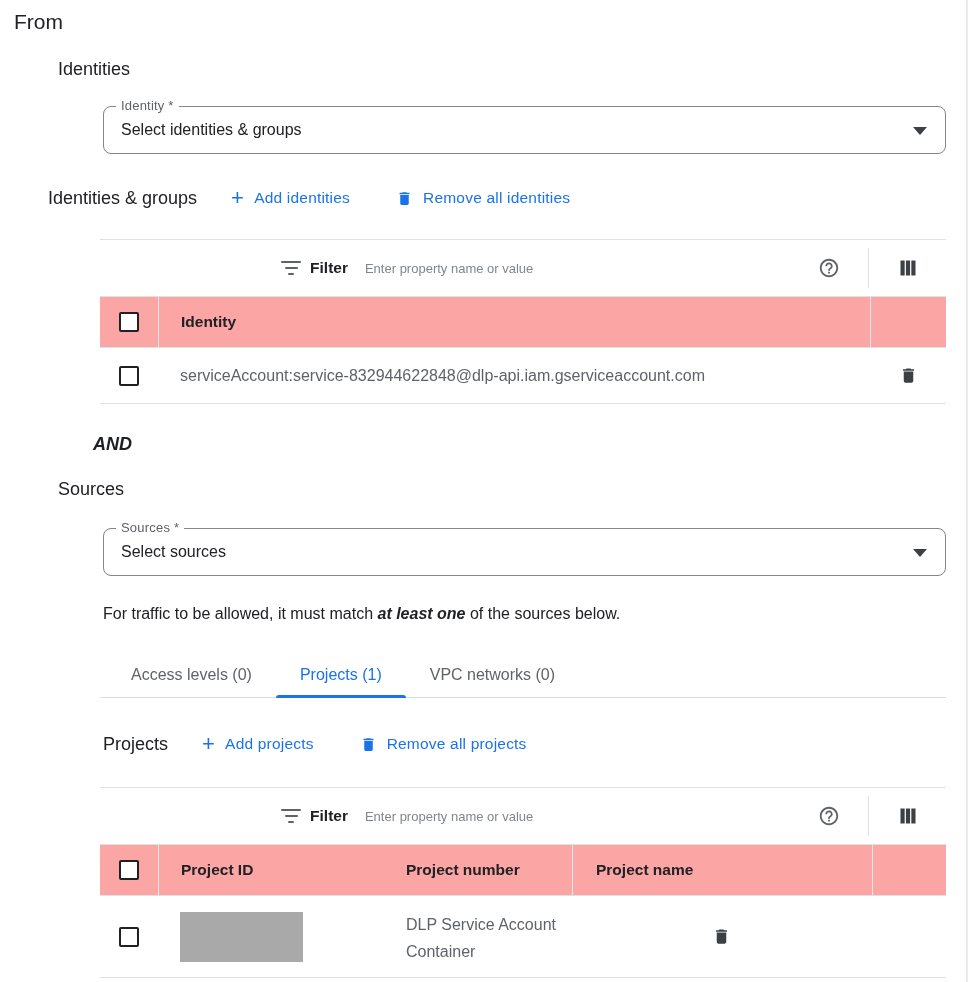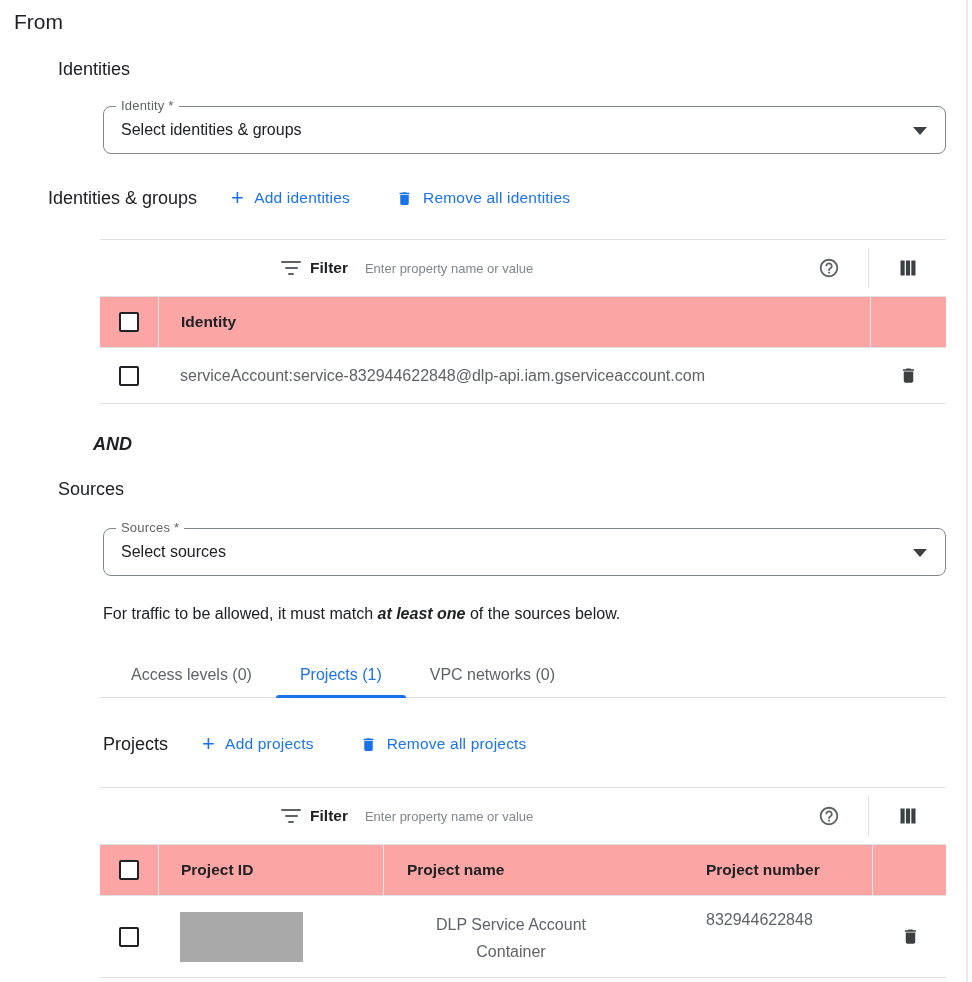--- a/index.html
+++ b/index.html
@@ -79,21 +79,21 @@
   .col-identity-c { flex:1; padding-left:22px; }
   .action-col { width:76px; flex:none; display:flex; align-items:center; justify-content:center; }
   .row-projects .action-col { height:82px; }
   .trash-btn { background:none; border:none; cursor:pointer; padding:0; width:20px; height:22px; }
 
   .col-pid-h  { width:225px; flex:none; padding-left:22px; }
   .col-pname-h{ width:300px; flex:none; padding-left:23px; }
   .col-pnum-h { width:189px; flex:none; padding-left:23px; }
   .col-pid-c  { width:225px; flex:none; padding:16px 0 0 22px; }
   .col-pname-c{ width:300px; flex:none; padding:15px 0 0 23px; line-height:27px; }
-  .col-pname-c .cell-text { display:inline-block; max-width:210px;text-align:center; }
+  .col-pname-c .cell-text { display:inline-block; max-width:210px; }
   .col-pnum-c { width:189px; flex:none; padding:15px 0 0 23px; }
   .redacted { width:123px; height:50px; background:#a9a9a9; }
 
   .traffic-note { margin:27px 0 0 103px; font-size:16px; line-height:22px; color:#202124; }
   .traffic-note .em { font-weight:700; font-style:italic; }
 
   .tabs { margin-left:100px; width:846px; margin-top:30px; display:flex; border-bottom:1px solid #dadce0; padding-left:7px; }
   .tab { position:relative; height:42px; line-height:40px; padding:0 24px; font-size:16px; font-weight:500; color:#5f6368; cursor:pointer; white-space:nowrap; }
   .tab.active { color:#1a73e8; }
   .tab-underline { position:absolute; left:0; right:0; bottom:-1px; height:3px; background:#1a73e8; border-radius:3px 3px 0 0; }
@@ -234,36 +234,33 @@
               <rect x="16" y="3" width="5" height="18"></rect>
             </g>
           </svg>
       </span>
     </div>
     <div class="header-row">
       <span class="cb-cell">
           <span class="checkbox"></span>
         </span>
       <span class="cell col-pid-h vline">Project ID</span>
+      <span class="cell col-pnum-h">Project number</span>
       <span class="cell col-pname-h vline">Project name</span>
-      <span class="cell col-pnum-h">Project number</span>
       <span class="action-col vline"></span>
     </div>
     <div class="data-row row-projects">
       <span class="cb-cell">
           <span class="checkbox"></span>
         </span>
       <span class="col-pid-c">
         <span class="redacted" style="display:block;"></span>
       </span>
       <span class="col-pname-c">
         <span class="cell-text">DLP Service Account Container</span>
-      </span>
-      <span class="col-pnum-c">
-        <span class="cell-text">832944622848</span>
       </span>
       <span class="action-col">
         <button class="trash-btn">
           <svg width="19" height="21" viewBox="0 0 24 24">
               <path fill="#3c4043" d="M6 19c0 1.1.9 2 2 2h8c1.1 0 2-.9 2-2V7H6v12zM19 4h-3.5l-1-1h-5l-1 1H5v2h14V4z"></path>
             </svg>
         </button>
       </span>
     </div>
   </div>

